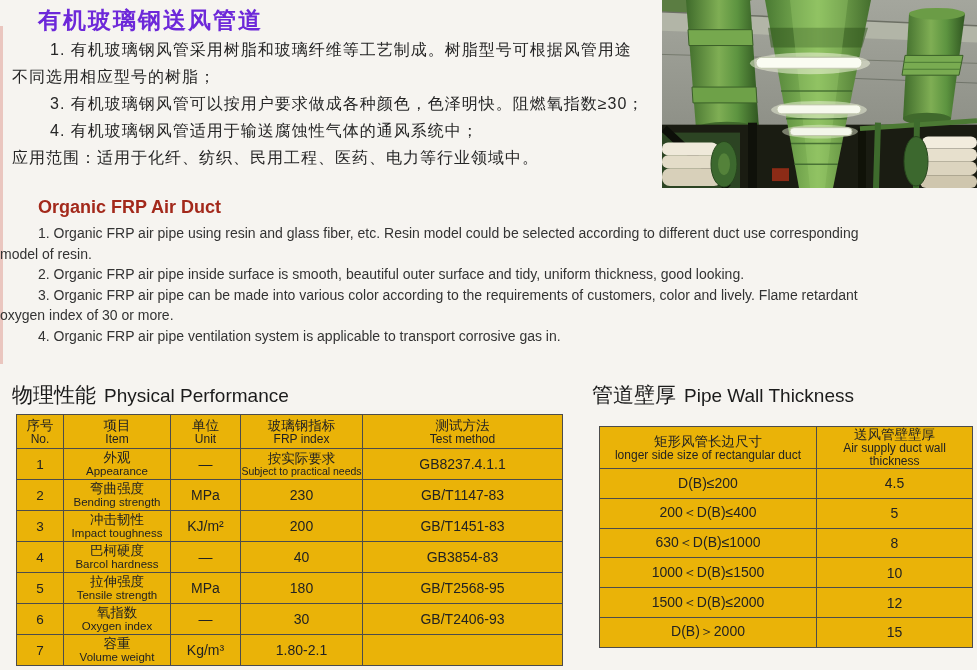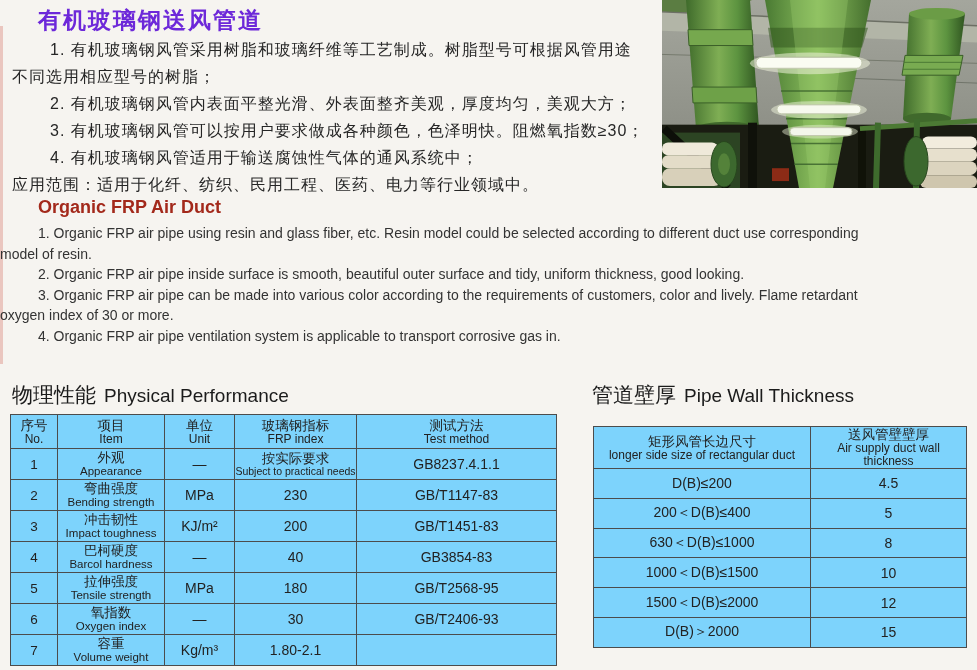--- a/index.html
+++ b/index.html
@@ -22,21 +22,21 @@
   .en-body{position:absolute;left:0;top:223px;width:977px;font-size:14px;color:#333;overflow:hidden;}
   .en-body .ln{height:20.6px;line-height:20.6px;white-space:nowrap;}
 
   
   .sec{position:absolute;top:381px;font-size:21px;color:#1b1b1b;white-space:nowrap;}
   .sec .sec-en{font-size:19px;margin-left:8px;}
   #sec-left{left:12px;text-align:right;}
   #sec-right{left:592px;}
 
   
-  table{border-collapse:collapse;background:#7dd3fc;position:absolute;table-layout:fixed;}
+  table{border-collapse:collapse;background:#eab308;position:absolute;table-layout:fixed;margin-left:6px;}
   td{border:1.6px solid #4c4c4c;text-align:center;vertical-align:middle;padding:0;overflow:hidden;}
   #tbl-physical{left:10px;top:414px;width:546px;}
   #tbl-physical tr.hdr{height:34px;}
   #tbl-physical tr.row{height:31px;}
   #tbl-wall{left:593px;top:426px;width:373px;}
   #tbl-wall tr.hdr{height:40px;}
   #tbl-wall tr.row{height:29.8px;}
 
   .h-zh{font-size:13.5px;line-height:15px;color:#222;}
   .h-en{font-size:12px;line-height:13px;color:#222;}
@@ -53,21 +53,20 @@
 </head>
 <body>
 
 <div class="page">
   <div class="edge-strip"></div>
 
   <div class="zh-title">有机玻璃钢送风管道</div>
   <div class="zh-body">
     <div class="ln ind">1. 有机玻璃钢风管采用树脂和玻璃纤维等工艺制成。树脂型号可根据风管用途</div>
     <div class="ln">不同选用相应型号的树脂；</div>
-    <div class="ln ind">2. 有机玻璃钢风管内表面平整光滑、外表面整齐美观，厚度均匀，美观大方；</div>
     <div class="ln ind">3. 有机玻璃钢风管可以按用户要求做成各种颜色，色泽明快。阻燃氧指数≥30；</div>
     <div class="ln ind">4. 有机玻璃钢风管适用于输送腐蚀性气体的通风系统中；</div>
     <div class="ln ind-sm">应用范围：适用于化纤、纺织、民用工程、医药、电力等行业领域中。</div>
   </div>
 
   <div class="photo">
     <svg width="315" height="188" viewBox="0 0 315 190" preserveAspectRatio="none">
       <defs>
         <linearGradient id="g-ceil" x1="0" y1="0" x2="0" y2="1">
           <stop offset="0" stop-color="#a4a69d"></stop>

